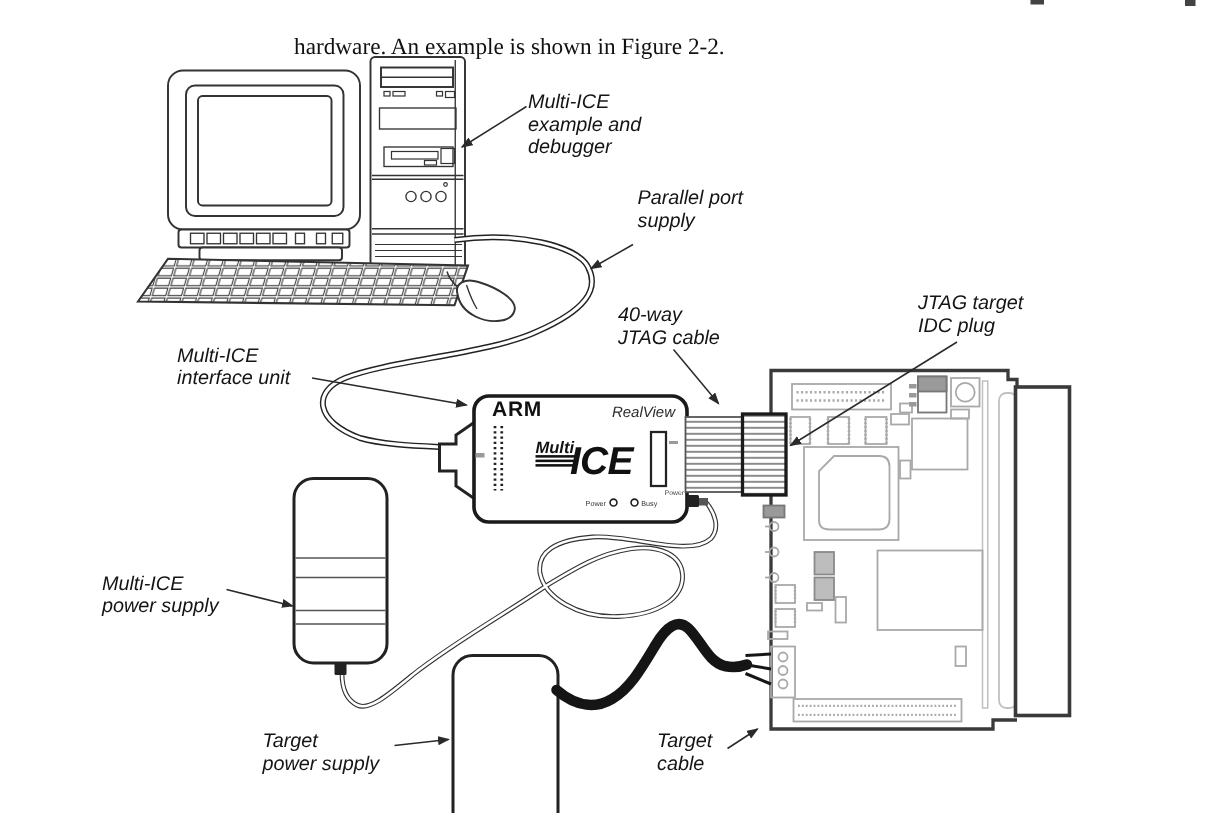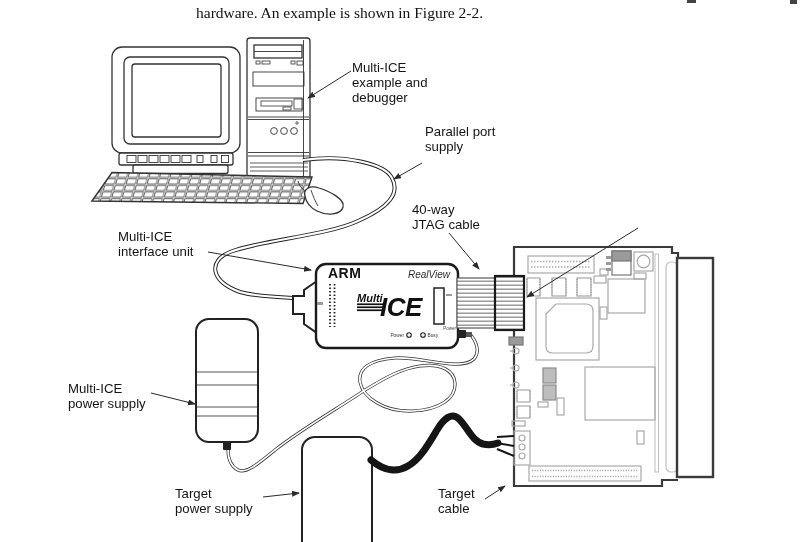--- a/index.html
+++ b/index.html
@@ -1,21 +1,21 @@
 <!DOCTYPE html>
 <html><head>
 <meta charset="utf-8">
 <style>
   html,body{margin:0;padding:0;background:#fff;}
   #stage{position:relative;width:809px;height:542px;background:#fff;overflow:hidden;
          font-family:"Liberation Sans",sans-serif;}
   #stage svg{position:absolute;left:0;top:0;}
   .heading{position:absolute;font:15.5px/19px "Liberation Serif",serif;color:#111;white-space:nowrap;}
   .lbl{position:absolute;font:13.2px/15px "Liberation Sans",sans-serif;color:#141414;white-space:nowrap;}
-  .lbl span{display:block;}
+  .lbl span{display:block;font-style:italic;}
   .frag{position:absolute;background:#222;opacity:.85;}
 </style>
 </head>
 <body>
 
 <div id="stage">
 
 <svg width="809" height="542" viewBox="0 0 809 542">
   <defs>
     <marker id="arr" markerWidth="9" markerHeight="7" refX="7" refY="3" orient="auto">
@@ -243,41 +243,45 @@
     <line x1="422" y1="163" x2="394" y2="179" marker-end="url(#arr)"></line>
     <line x1="208" y1="252" x2="311" y2="270" marker-end="url(#arr)"></line>
     <line x1="151" y1="393" x2="195" y2="404" marker-end="url(#arr)"></line>
     <line x1="449" y1="233" x2="479" y2="269" marker-end="url(#arr)"></line>
     <line x1="638" y1="228" x2="527" y2="297" marker-end="url(#arr)"></line>
     <line x1="263" y1="497" x2="299" y2="493" marker-end="url(#arr)"></line>
     <line x1="485" y1="499" x2="505" y2="486" marker-end="url(#arr)"></line>
   </g>
 </svg>
 
-<div class="heading" style="left:196px;top:3px">hardware. An example is shown in Figure 2-2.</div>
+<div class="heading" style="left:196px;top:22px">hardware. An example is shown in Figure 2-2.</div>
 
 <div class="frag" style="left:687px;top:0;width:9px;height:3px"></div>
 <div class="frag" style="left:790px;top:0;width:7px;height:4px"></div>
 
 <div class="lbl" style="left:352px;top:60px">
   <span>Multi-ICE</span>
   <span>example and</span>
   <span>debugger</span>
 </div>
 
 <div class="lbl" style="left:425px;top:124px">
   <span>Parallel port</span>
   <span>supply</span>
 </div>
 
 <div class="lbl" style="left:412px;top:202px">
   <span>40-way</span>
   <span>JTAG cable</span>
 </div>
 
+<div class="lbl" style="left:612px;top:194px">
+  <span>JTAG target</span>
+  <span>IDC plug</span>
+</div>
 
 <div class="lbl" style="left:118px;top:229px">
   <span>Multi-ICE</span>
   <span>interface unit</span>
 </div>
 
 <div class="lbl" style="left:68px;top:381px">
   <span>Multi-ICE</span>
   <span>power supply</span>
 </div>

